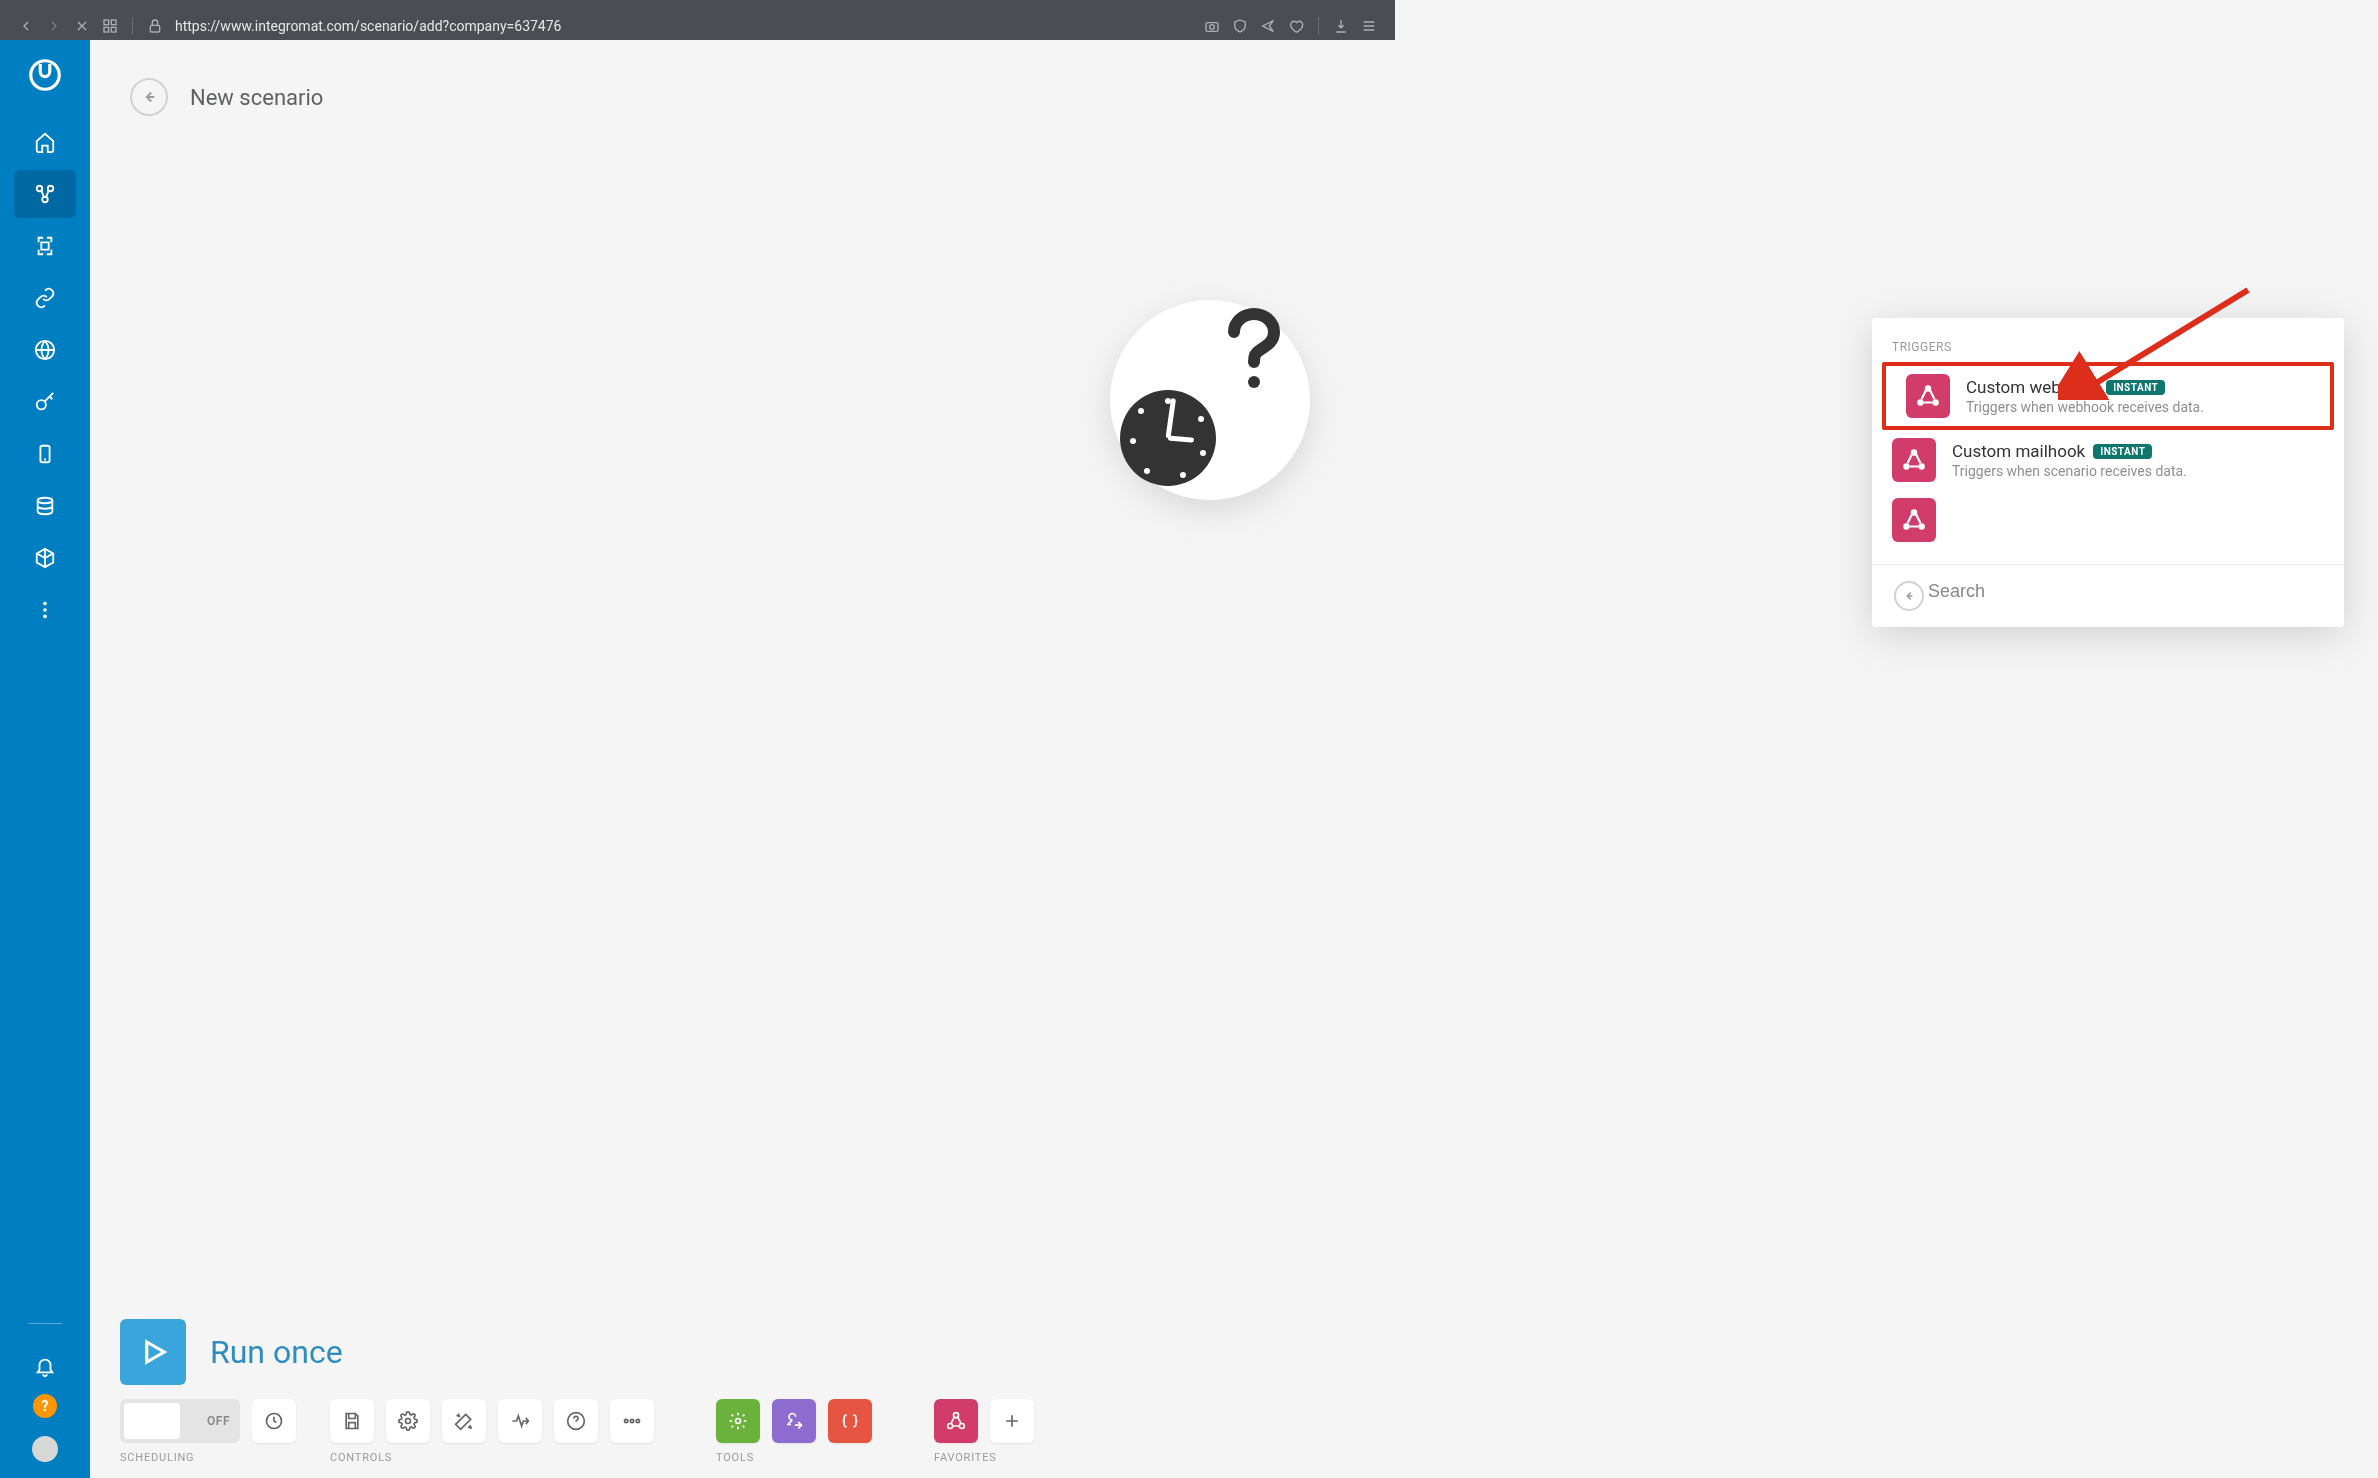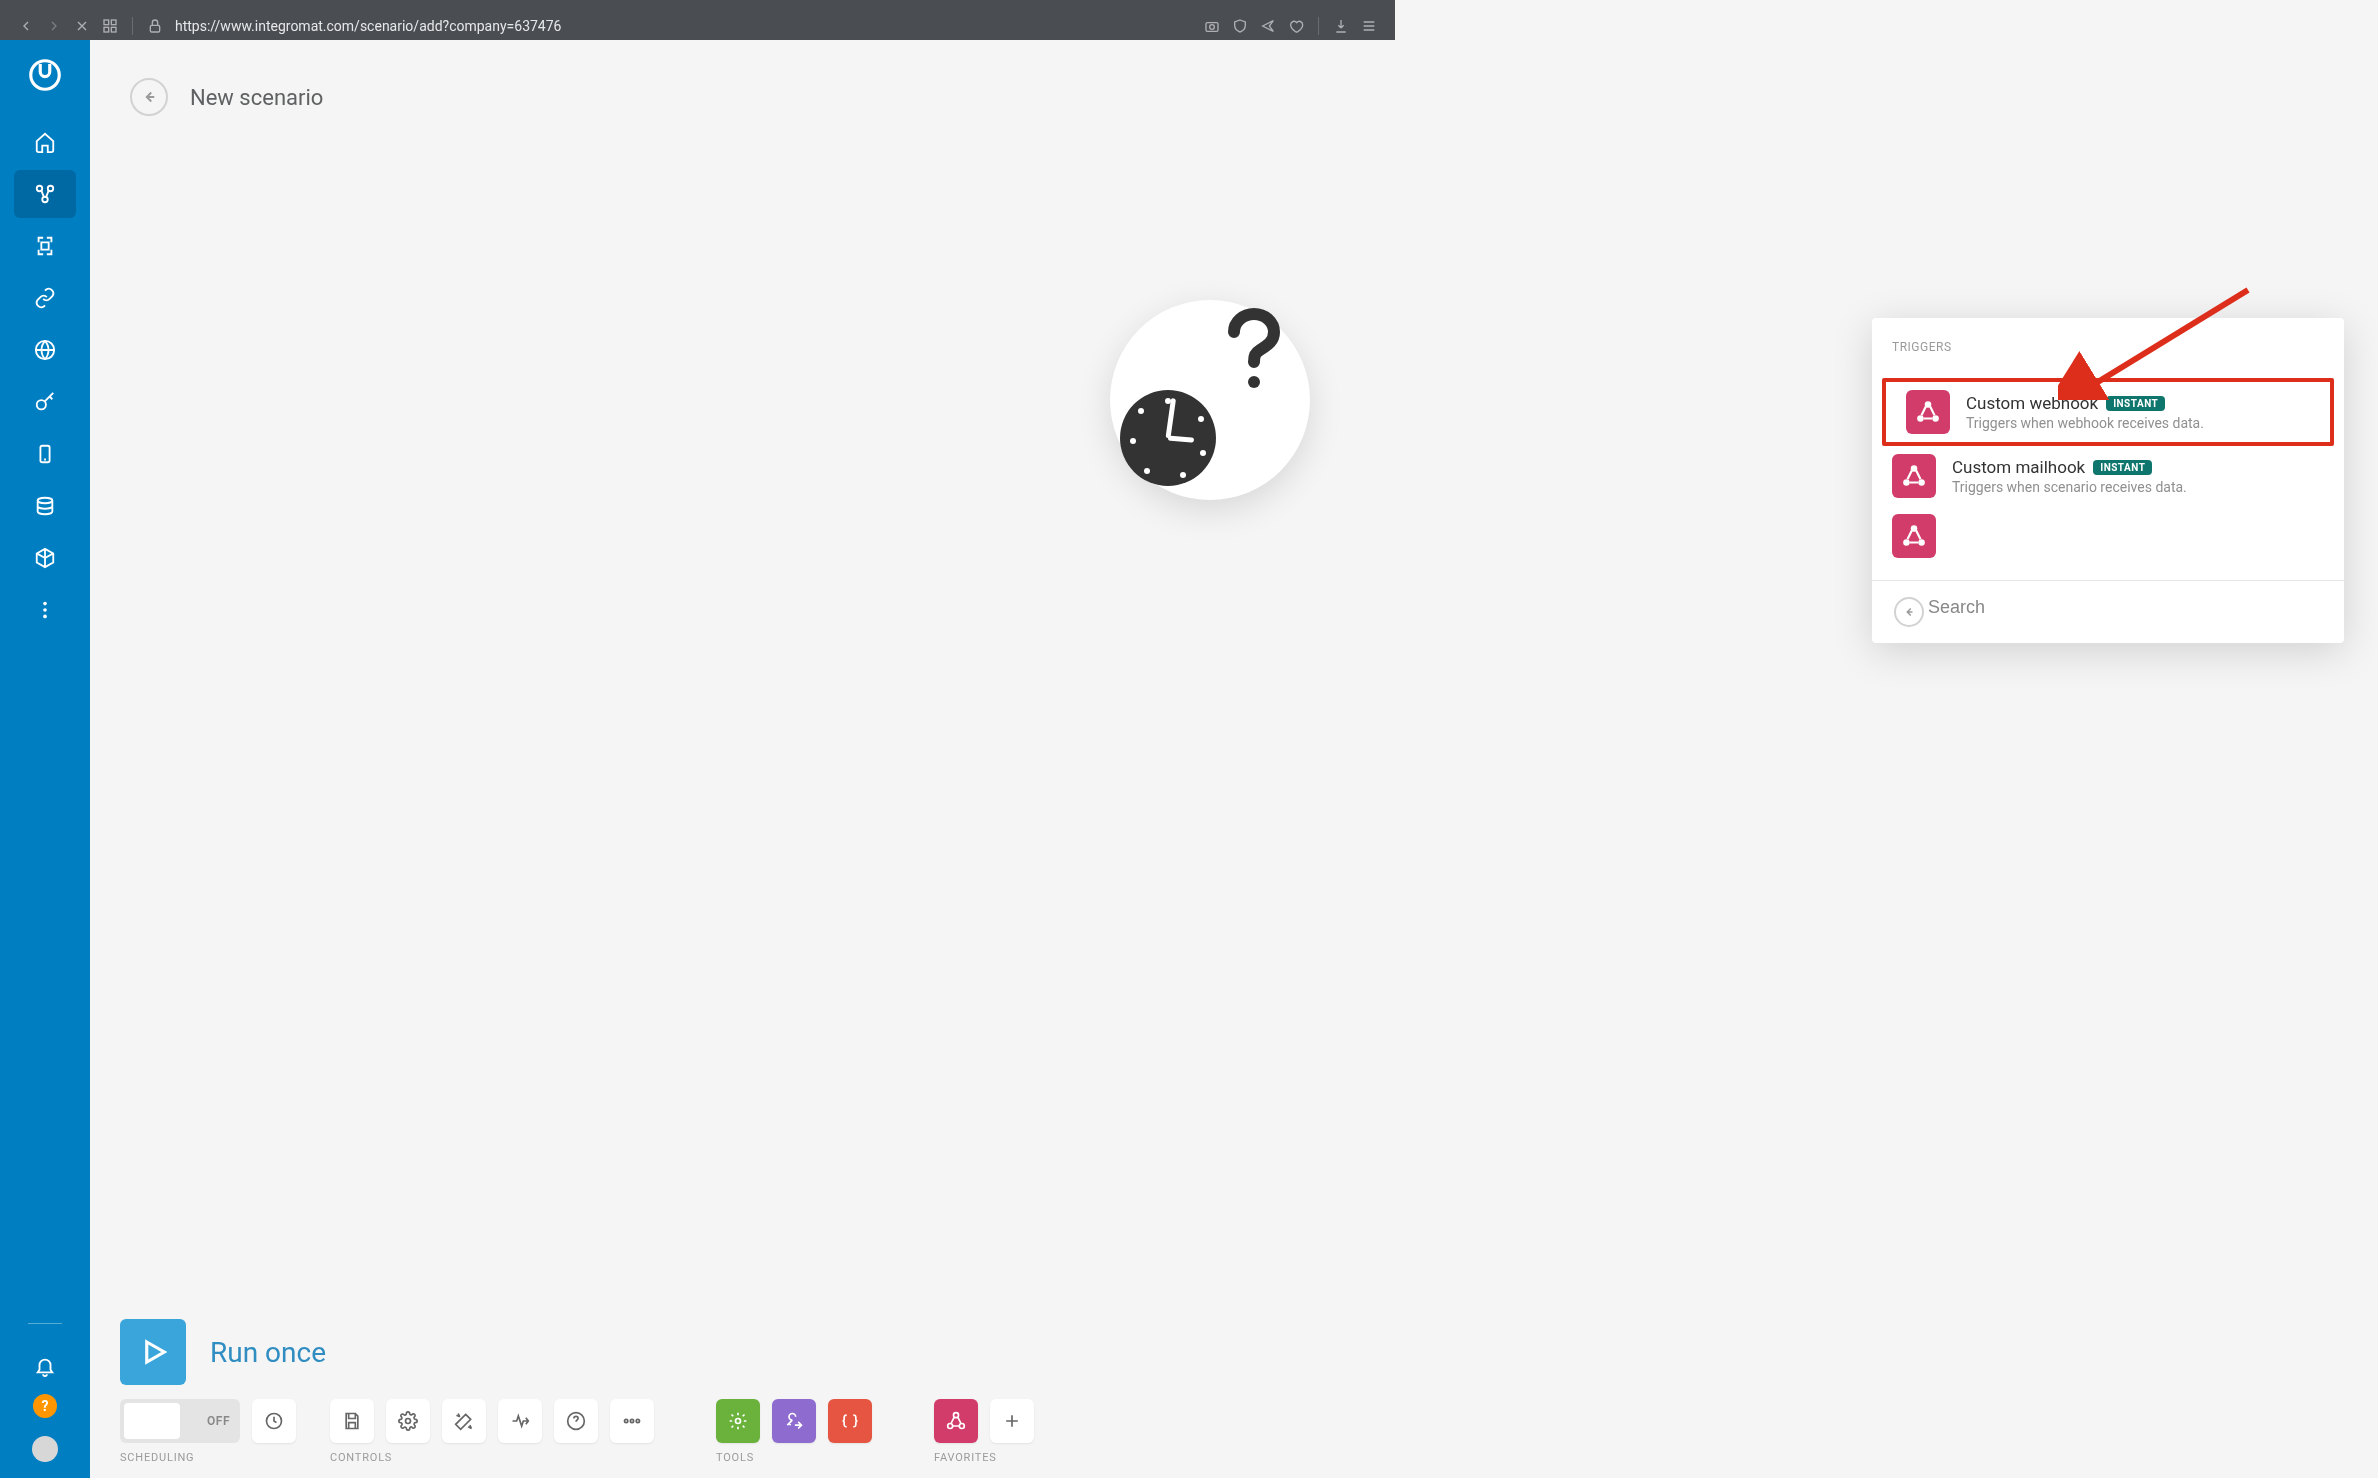--- a/index.html
+++ b/index.html
@@ -40,21 +40,21 @@
     .qmark svg{width:64px;height:86px;fill:none;stroke:#333;stroke-width:12;stroke-linecap:round}
     .clock{position:absolute;left:10px;bottom:14px;width:96px;height:96px;border-radius:50%;background:#333;display:flex;align-items:center;justify-content:center}
     .clock::before,.clock::after{content:"";position:absolute;border-radius:50%;background:#fff}
     .clockdots{position:absolute;inset:0}
     .clockdot{position:absolute;width:6px;height:6px;background:#fff;border-radius:50%}
     .clockhand{position:absolute;left:50%;bottom:50%;width:5px;height:40px;background:#fff;transform-origin:bottom center;transform:translateX(-50%) rotate(8deg);border-radius:3px}
     .clockhand2{position:absolute;left:50%;bottom:50%;width:5px;height:26px;background:#fff;transform-origin:bottom center;transform:translateX(-50%) rotate(95deg);border-radius:3px}
 
     
     .panel{position:absolute;right:34px;top:158px;width:472px;background:#fff;border-radius:4px;box-shadow:0 8px 40px rgba(0,0,0,0.15);padding:22px 0 0 0}
-    .section-label{font-size:12px;letter-spacing:0.5px;color:#9b9b9b;padding:0 20px 24px 20px}
+    .section-label{font-size:12px;letter-spacing:0.5px;color:#9b9b9b;padding:0 20px 8px 20px}
     .module-row{display:flex;align-items:center;gap:16px;padding:8px 20px;cursor:pointer}
     .mod-icon{width:44px;height:44px;border-radius:6px;background:#d23c6a;display:flex;align-items:center;justify-content:center;flex:none}
     .mod-icon svg{width:26px;height:26px;fill:#fff}
     .mod-text{flex:1}
     .mod-title{font-size:17px;color:#333;display:flex;align-items:center;gap:8px;margin-bottom:2px}
     .badge{background:#0f766e;color:#fff;font-size:10px;padding:2px 7px;border-radius:4px;font-weight:700;letter-spacing:0.5px}
     .mod-desc{font-size:14px;color:#909090}
     .highlight{border:4px solid #dc2e1b;margin:0 10px;border-radius:2px}
     .panel-divider{height:1px;background:#e6e6e6;margin-top:14px}
     .panel-search{display:flex;align-items:flex-start;gap:4px;padding:16px 22px}
@@ -64,21 +64,21 @@
     .search-input::placeholder{color:#888}
 
     .annotation-arrow{position:absolute;right:120px;top:120px;pointer-events:none}
     .annotation-arrow svg{width:200px;height:120px}
 
     
     .bottom{position:absolute;left:0;right:0;bottom:0;padding:0 30px 14px 30px}
     .run-row{display:flex;align-items:center;gap:24px;margin-bottom:14px}
     .run-btn{width:66px;height:66px;border-radius:6px;background:#3aa5da;display:flex;align-items:center;justify-content:center;cursor:pointer}
     .run-btn svg{width:30px;height:30px;fill:none;stroke:#fff;stroke-width:2.5}
-    .run-label{font-size:28px;color:#2f8dc1}
+    .run-label{font-size:32px;color:#2f8dc1}
     .toolbar{display:flex;align-items:flex-start;gap:14px}
     .tool-group{display:flex;flex-direction:column;gap:8px}
     .tool-icons{display:flex;gap:12px}
     .tool-btn{width:44px;height:44px;border-radius:6px;background:#fff;display:flex;align-items:center;justify-content:center;cursor:pointer;color:#666;box-shadow:0 1px 2px rgba(0,0,0,0.08)}
     .tool-btn svg{width:20px;height:20px;stroke:currentColor;fill:none;stroke-width:2}
     .tool-label{font-size:11px;color:#9b9b9b;letter-spacing:0.8px}
     .toggle{width:120px;height:44px;background:#e4e4e4;border-radius:6px;display:flex;align-items:center;justify-content:flex-end;padding:0 10px;color:#888;font-size:12px;font-weight:600;letter-spacing:0.5px;cursor:pointer;position:relative}
     .toggle::before{content:"";position:absolute;left:4px;top:4px;width:56px;height:36px;background:#fff;border-radius:4px}
     .tool-btn.green{background:#6bb23d;color:#fff}
     .tool-btn.purple{background:#8e6ccf;color:#fff}

